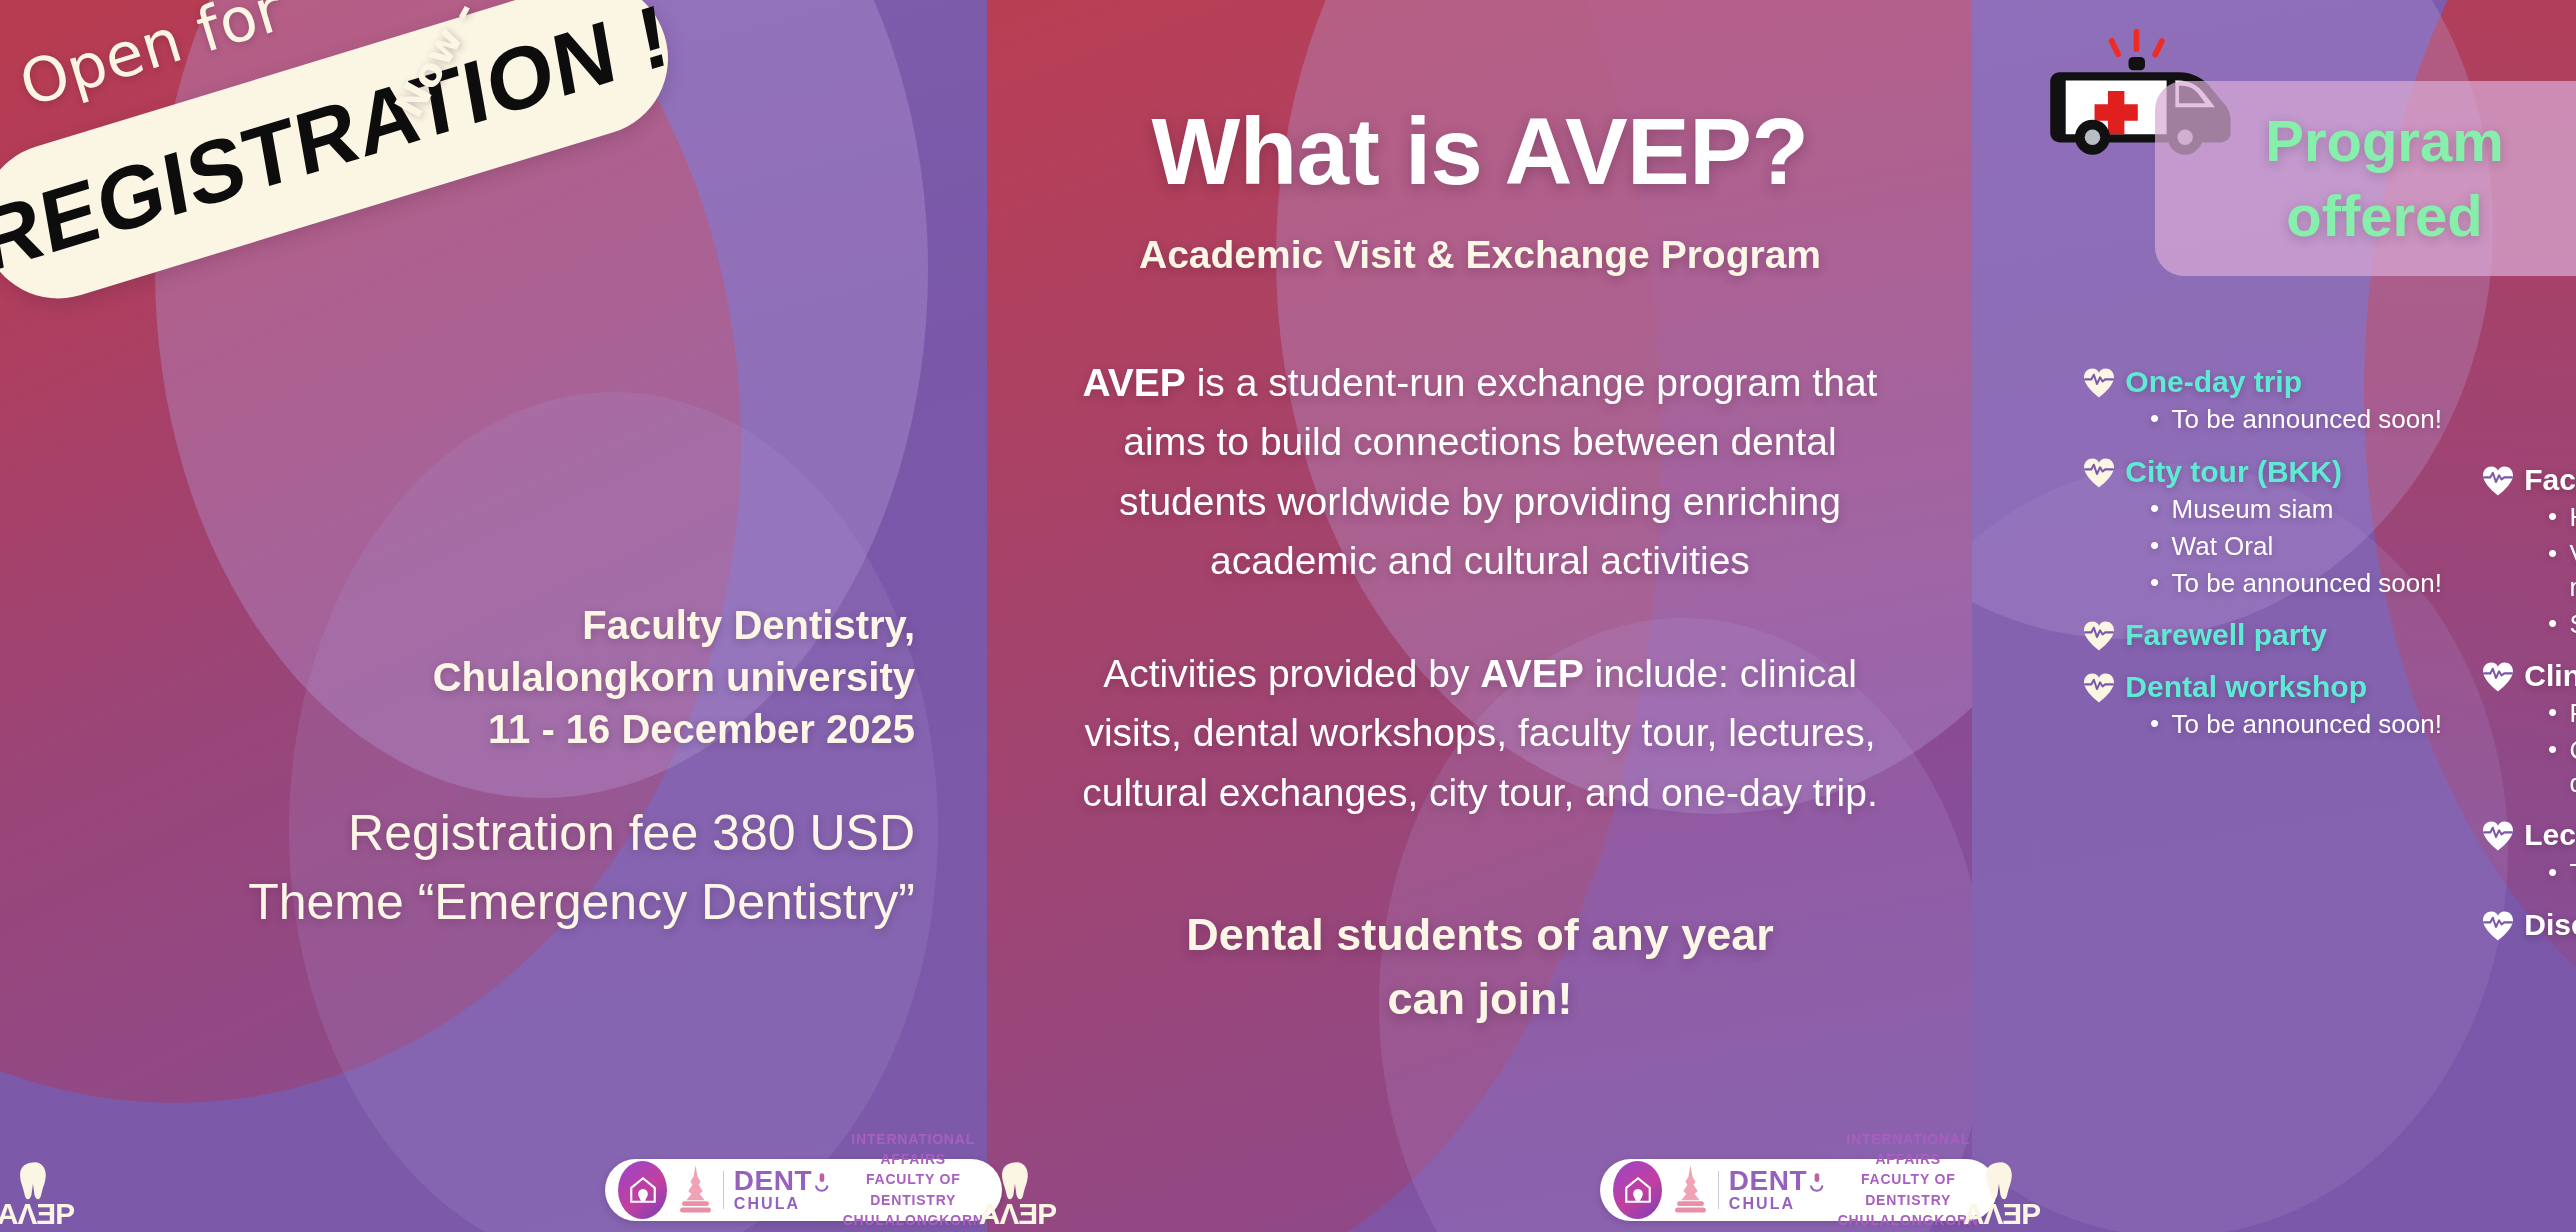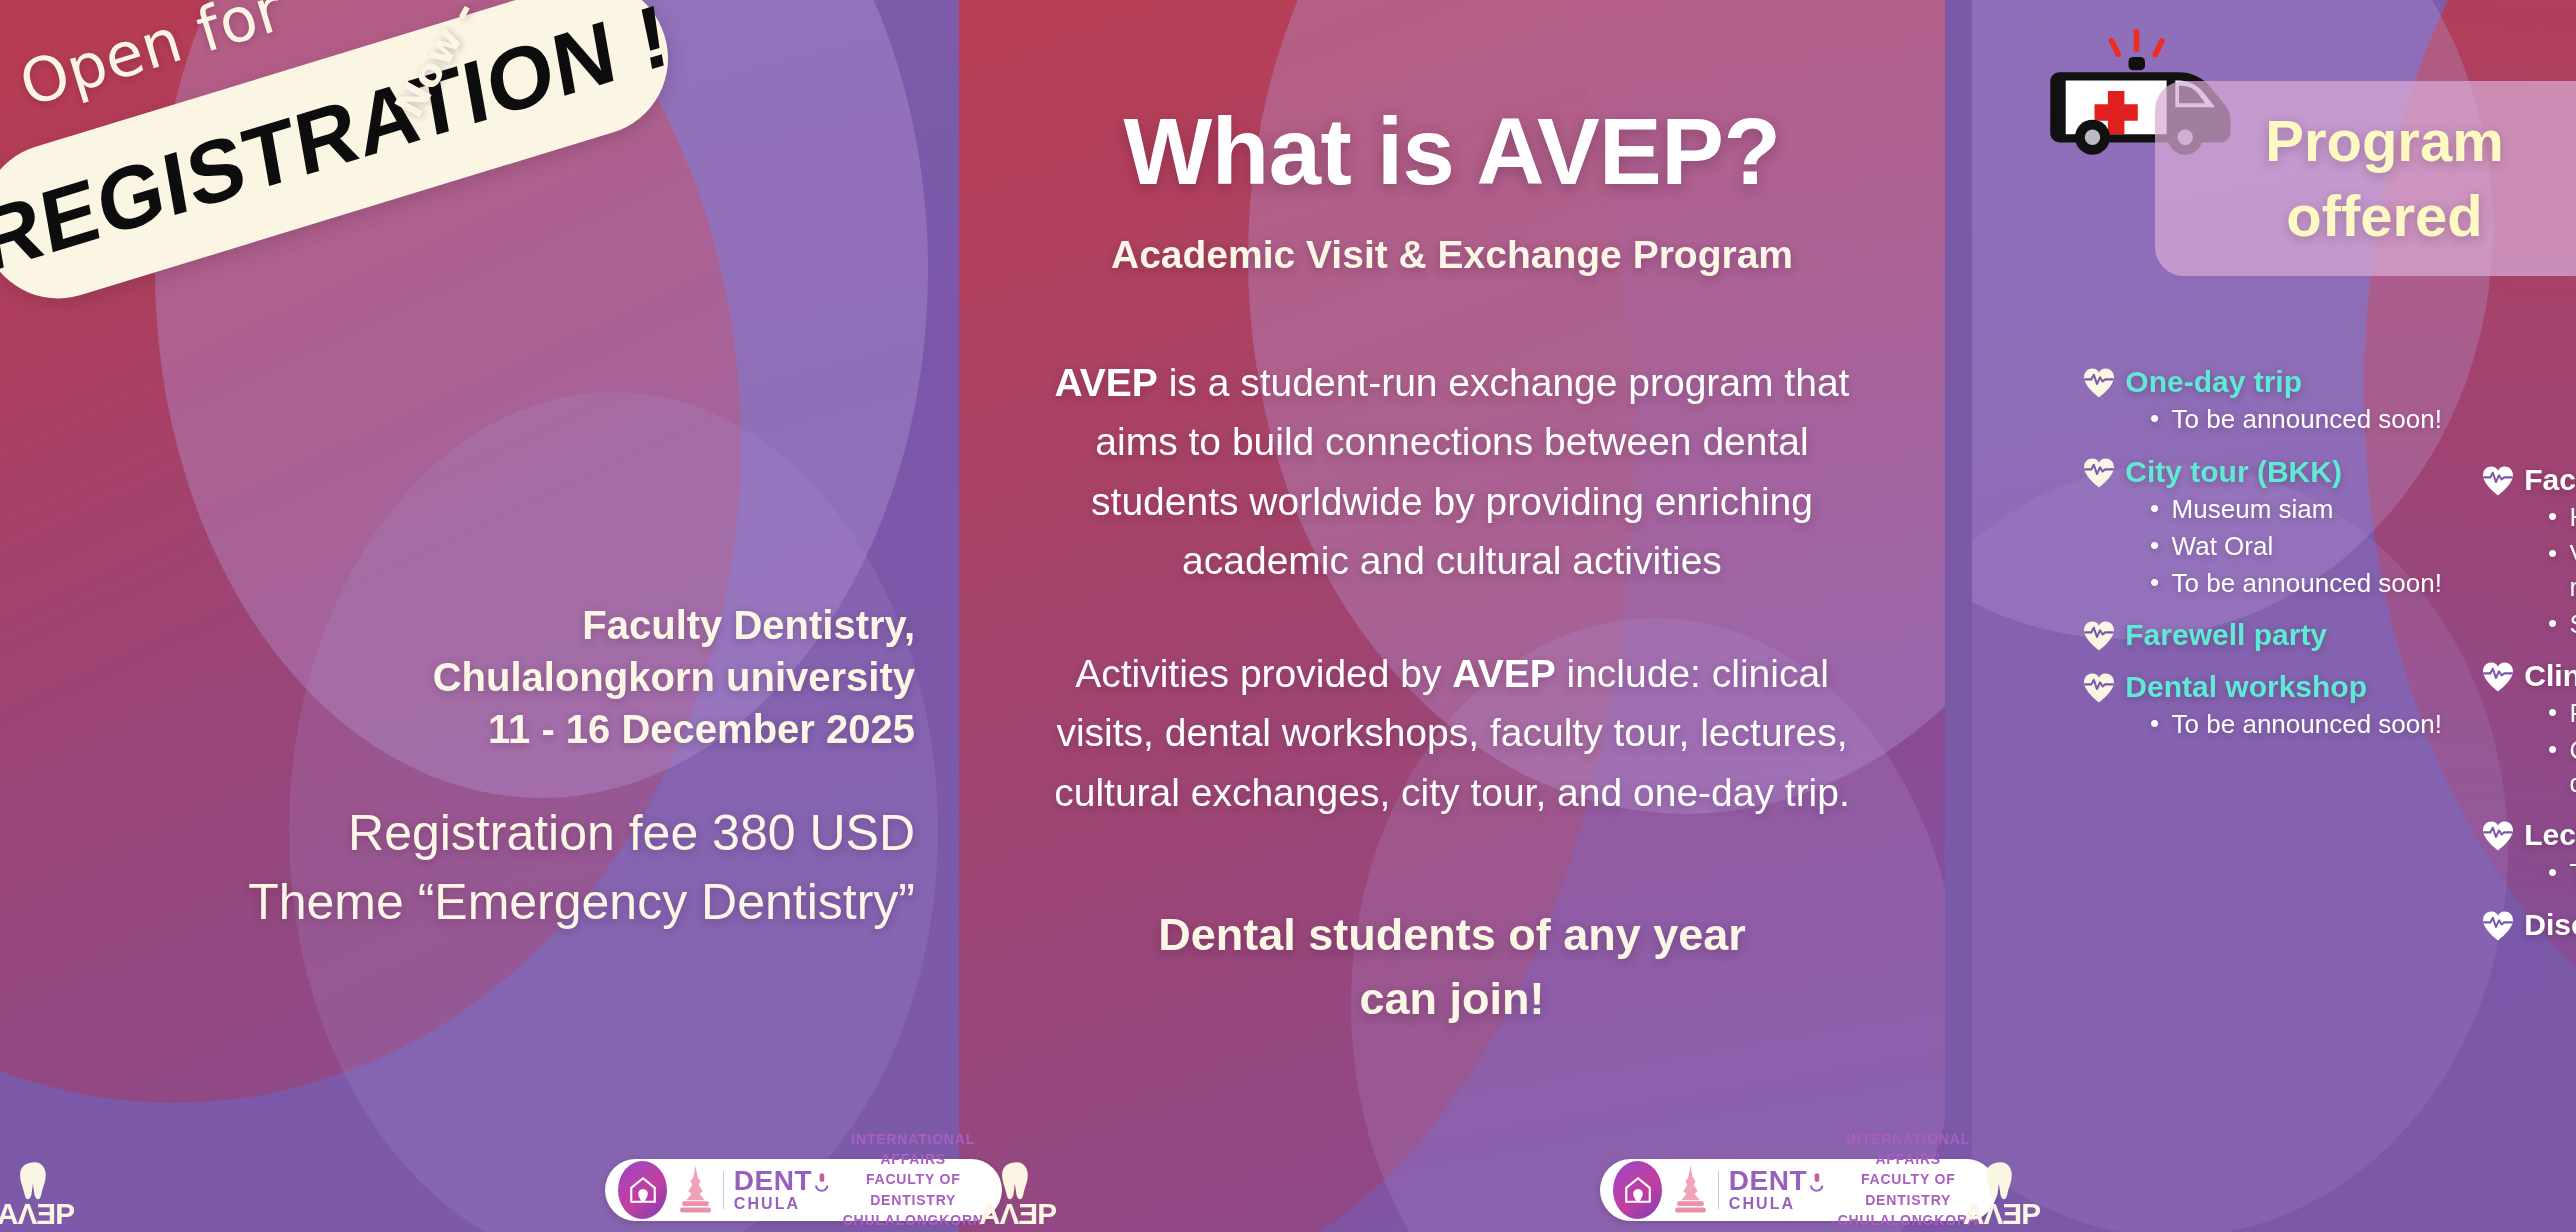--- a/index.html
+++ b/index.html
@@ -9,21 +9,21 @@
   #poster {
     position:relative;
     width:2957px; height:1232px;
     overflow:hidden;
     background:#7a5aa8;
   }
 
   
   .panel { position:absolute; top:0; height:1232px; overflow:hidden; }
   #panel-left   { left:0px;    width:987px; }
-  #panel-mid    { left:959px; width:986px; }
+  #panel-mid    { left:987px; width:986px; }
   #panel-right  { left:1972px; width:985px; }
 
   
   #panel-left  .bg-base { position:absolute; inset:0;
      background:linear-gradient(165deg,#7f5fae 0%, #7a57a8 40%, #7d5aa9 100%); }
   #panel-mid   .bg-base { position:absolute; inset:0;
      background:linear-gradient(170deg,#b9405a 0%, #a8446e 25%, #8c4a92 60%, #7d57a8 100%); }
   #panel-right .bg-base { position:absolute; inset:0;
      background:linear-gradient(170deg,#7e5cae 0%, #7a57a8 45%, #7b58a8 100%); }
 
@@ -151,21 +151,21 @@
 
   
   #program-chip {
     position:absolute; left:183px; top:81px;
     width:459px; height:195px;
     background:rgba(216,170,214,0.72);
     border-radius:29px;
     display:flex; align-items:center; justify-content:center;
   }
   #program-chip .chip-text {
-    font-size:58px; font-weight:bold; color:#fef9c3; text-align:center;
+    font-size:58px; font-weight:bold; color:#86efac; text-align:center;
     line-height:1.28;
     text-shadow:0 3.1px 10.3px rgba(60,20,50,0.25);
   }
 
   .prog-col { position:absolute; }
   #prog-col-left  { left:111px; top:366px; width:371px; }
   #prog-col-right { left:510px; top:464px; width:422px; }
 
   .prog-item { margin-bottom:19.6px; }
   .prog-head { display:flex; align-items:flex-start; gap:10.3px; }

